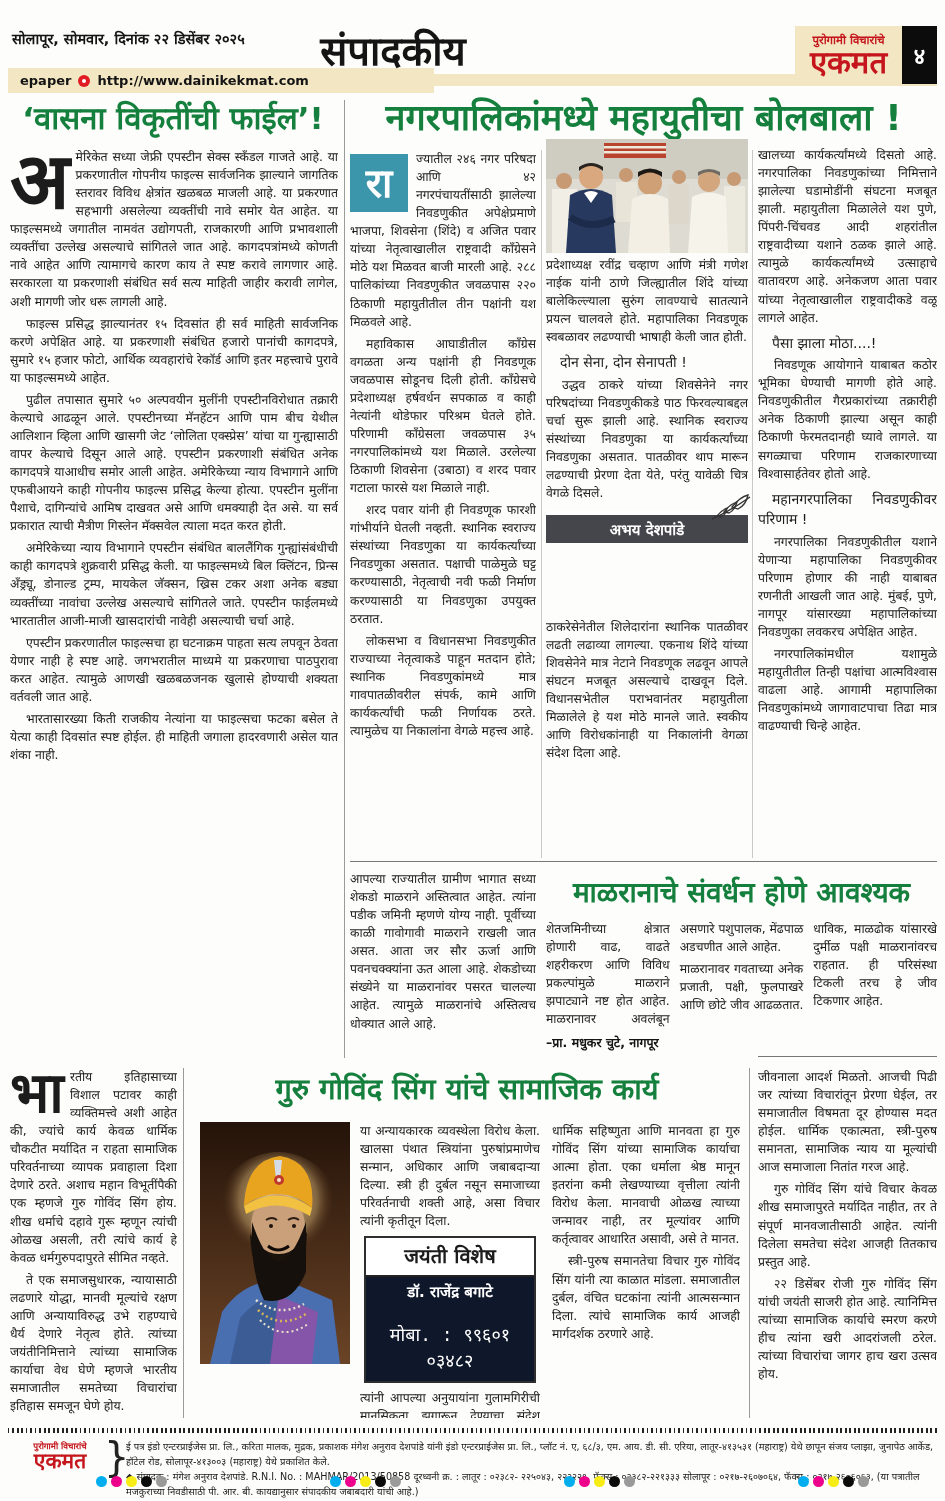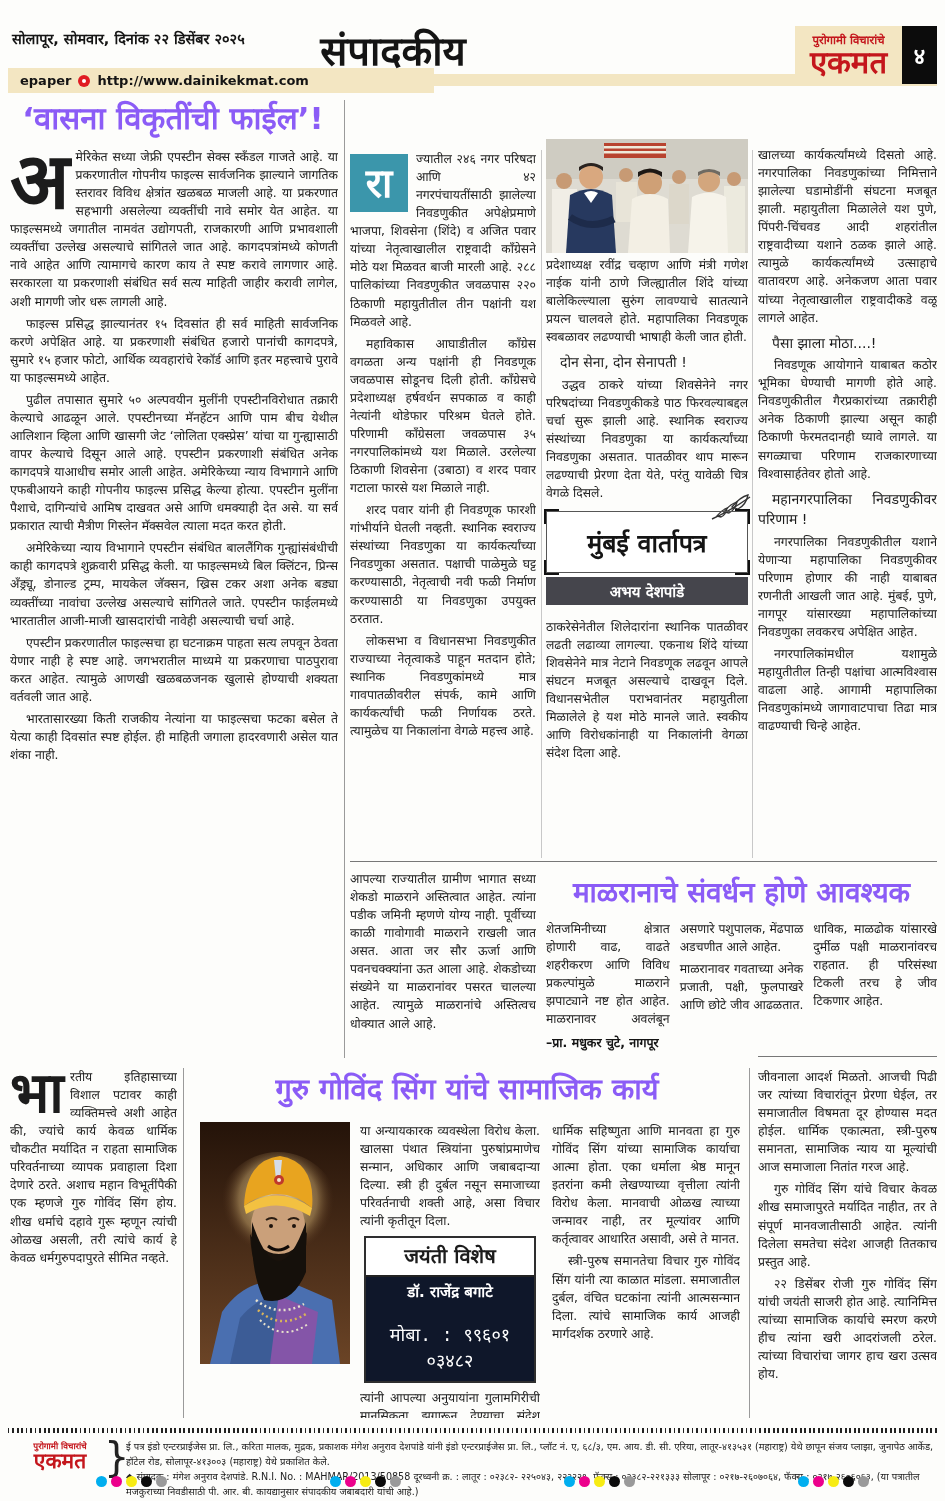--- a/index.html
+++ b/index.html
@@ -8,21 +8,21 @@
   .abs{position:absolute;}
   .cream{background:#f3e6c2;}
   .col{position:absolute;overflow:hidden;font-size:12.3px;line-height:1.47;text-align:justify;color:#1c1c1c;}
   .col p{margin:0 0 4px 0;text-indent:16px;}
   .col p.nofirst{text-indent:0;}
   .dropcap{float:left;font-weight:700;line-height:.82;padding:2px 6px 0 0;text-indent:0;}
   .dc-big{font-size:78px;}
   .dc-mid{font-size:56px;}
   .dc-box{float:left;width:58px;height:58px;background:#3b96ab;color:#fff;font-size:40px;font-weight:700;
           display:flex;align-items:center;justify-content:center;margin:4px 8px 2px 0;}
-  .headline{position:absolute;font-weight:800;text-align:center;color:#8b5cf6;letter-spacing:0;}
+  .headline{position:absolute;font-weight:800;text-align:center;color:#15803d;letter-spacing:0;}
   .subhead{font-weight:400;font-size:14px;margin:6px 0 3px 0 !important;text-indent:14px !important;}
   .vrule{position:absolute;width:1px;background:#9a9a9a;}
   .vrule.light{background:#c8c8c8;}
   .hrule{position:absolute;height:1px;background:#777;}
   .brand-red{color:#c4161c;}
   
   .dateline{font-size:14.5px;font-weight:600;}
   .epaper-bar{display:flex;align-items:center;gap:7px;padding:0 12px;font-size:13px;font-weight:700;}
   .epaper-dot{width:12px;height:12px;border-radius:50%;background:#e01b22;display:inline-flex;align-items:center;justify-content:center;}
   .epaper-dot::after{content:"";width:4px;height:4px;border-radius:50%;background:#fff;}
@@ -79,20 +79,21 @@
   <div class="col" style="left:10px;top:148px;width:328px;height:908px;">
     <p class="nofirst"><span class="dropcap dc-big">अ</span><span>मेरिकेत सध्या जेफ्री एपस्टीन सेक्स स्कँडल गाजते आहे. या प्रकरणातील गोपनीय फाइल्स सार्वजनिक झाल्याने जागतिक स्तरावर विविध क्षेत्रांत खळबळ माजली आहे. या प्रकरणात सहभागी असलेल्या व्यक्तींची नावे समोर येत आहेत. या फाइल्समध्ये जगातील नामवंत उद्योगपती, राजकारणी आणि प्रभावशाली व्यक्तींचा उल्लेख असल्याचे सांगितले जात आहे. कागदपत्रांमध्ये कोणती नावे आहेत आणि त्यामागचे कारण काय ते स्पष्ट करावे लागणार आहे. सरकारला या प्रकरणाशी संबंधित सर्व सत्य माहिती जाहीर करावी लागेल, अशी मागणी जोर धरू लागली आहे.</span></p>
     <p>फाइल्स प्रसिद्ध झाल्यानंतर १५ दिवसांत ही सर्व माहिती सार्वजनिक करणे अपेक्षित आहे. या प्रकरणाशी संबंधित हजारो पानांची कागदपत्रे, सुमारे १५ हजार फोटो, आर्थिक व्यवहारांचे रेकॉर्ड आणि इतर महत्त्वाचे पुरावे या फाइल्समध्ये आहेत.</p>
     <p>पुढील तपासात सुमारे ५० अल्पवयीन मुलींनी एपस्टीनविरोधात तक्रारी केल्याचे आढळून आले. एपस्टीनच्या मॅनहॅटन आणि पाम बीच येथील आलिशान व्हिला आणि खासगी जेट ‘लोलिता एक्स्प्रेस’ यांचा या गुन्ह्यासाठी वापर केल्याचे दिसून आले आहे. एपस्टीन प्रकरणाशी संबंधित अनेक कागदपत्रे याआधीच समोर आली आहेत. अमेरिकेच्या न्याय विभागाने आणि एफबीआयने काही गोपनीय फाइल्स प्रसिद्ध केल्या होत्या. एपस्टीन मुलींना पैशाचे, दागिन्यांचे आमिष दाखवत असे आणि धमक्याही देत असे. या सर्व प्रकारात त्याची मैत्रीण गिस्लेन मॅक्सवेल त्याला मदत करत होती.</p>
     <p>अमेरिकेच्या न्याय विभागाने एपस्टीन संबंधित बाललैंगिक गुन्ह्यांसंबंधीची काही कागदपत्रे शुक्रवारी प्रसिद्ध केली. या फाइल्समध्ये बिल क्लिंटन, प्रिन्स अँड्र्यू, डोनाल्ड ट्रम्प, मायकेल जॅक्सन, ख्रिस टकर अशा अनेक बड्या व्यक्तींच्या नावांचा उल्लेख असल्याचे सांगितले जाते. एपस्टीन फाईलमध्ये भारतातील आजी-माजी खासदारांची नावेही असल्याची चर्चा आहे.</p>
     <p>एपस्टीन प्रकरणातील फाइल्सचा हा घटनाक्रम पाहता सत्य लपवून ठेवता येणार नाही हे स्पष्ट आहे. जगभरातील माध्यमे या प्रकरणाचा पाठपुरावा करत आहेत. त्यामुळे आणखी खळबळजनक खुलासे होण्याची शक्यता वर्तवली जात आहे.</p>
     <p>भारतासारख्या किती राजकीय नेत्यांना या फाइल्सचा फटका बसेल ते येत्या काही दिवसांत स्पष्ट होईल. ही माहिती जगाला हादरवणारी असेल यात शंका नाही.</p>
   </div>
   <div class="vrule" style="left:344px;top:100px;height:958px;"></div>
 
+  <div class="headline" style="left:350px;top:92px;width:587px;font-size:36px;">नगरपालिकांमध्ये महायुतीचा बोलबाला !</div>
 
   <div class="col" style="left:350px;top:150px;width:186px;height:708px;">
     <p class="nofirst"><span class="dc-box">रा</span><span>ज्यातील २४६ नगर परिषदा आणि ४२ नगरपंचायतींसाठी झालेल्या निवडणुकीत अपेक्षेप्रमाणे भाजपा, शिवसेना (शिंदे) व अजित पवार यांच्या नेतृत्वाखालील राष्ट्रवादी काँग्रेसने मोठे यश मिळवत बाजी मारली आहे. २८८ पालिकांच्या निवडणुकीत जवळपास २२० ठिकाणी महायुतीतील तीन पक्षांनी यश मिळवले आहे.</span></p>
     <p>महाविकास आघाडीतील काँग्रेस वगळता अन्य पक्षांनी ही निवडणूक जवळपास सोडूनच दिली होती. काँग्रेसचे प्रदेशाध्यक्ष हर्षवर्धन सपकाळ व काही नेत्यांनी थोडेफार परिश्रम घेतले होते. परिणामी काँग्रेसला जवळपास ३५ नगरपालिकांमध्ये यश मिळाले. उरलेल्या ठिकाणी शिवसेना (उबाठा) व शरद पवार गटाला फारसे यश मिळाले नाही.</p>
     <p>शरद पवार यांनी ही निवडणूक फारशी गांभीर्याने घेतली नव्हती. स्थानिक स्वराज्य संस्थांच्या निवडणुका या कार्यकर्त्यांच्या निवडणुका असतात. पक्षाची पाळेमुळे घट्ट करण्यासाठी, नेतृत्वाची नवी फळी निर्माण करण्यासाठी या निवडणुका उपयुक्त ठरतात.</p>
     <p>लोकसभा व विधानसभा निवडणुकीत राज्याच्या नेतृत्वाकडे पाहून मतदान होते; स्थानिक निवडणुकांमध्ये मात्र गावपातळीवरील संपर्क, कामे आणि कार्यकर्त्यांची फळी निर्णायक ठरते. त्यामुळेच या निकालांना वेगळे महत्त्व आहे.</p>
   </div>
   <div class="vrule light" style="left:541px;top:150px;height:708px;"></div>
 
   <div class="abs" style="left:546px;top:139px;width:202px;height:114px;">
@@ -130,27 +131,20 @@
     <p>उद्धव ठाकरे यांच्या शिवसेनेने नगर परिषदांच्या निवडणुकीकडे पाठ फिरवल्याबद्दल चर्चा सुरू झाली आहे. स्थानिक स्वराज्य संस्थांच्या निवडणुका या कार्यकर्त्यांच्या निवडणुका असतात. पातळीवर थाप मारून लढण्याची प्रेरणा देता येते, परंतु यावेळी चित्र वेगळे दिसले.</p>
   </div>
 
   <div class="mbox" style="left:546px;top:511px;width:202px;">
     <svg class="leaf" style="right:-6px;top:-20px;" width="44" height="30" viewBox="0 0 44 30">
       <path d="M2 28 Q20 20 40 6" stroke="#333" fill="none" stroke-width="1.4"></path>
       <path d="M22 16 q8 -10 16 -12 q-2 10 -10 14 z" fill="none" stroke="#333" stroke-width="1.3"></path>
       <path d="M14 21 q6 -8 13 -10 q-2 8 -8 11 z" fill="none" stroke="#333" stroke-width="1.3"></path>
       <path d="M7 25 q5 -6 10 -8 q-1 7 -6 9 z" fill="none" stroke="#333" stroke-width="1.3"></path>
     </svg>
-    <div class="frame">
-      <span class="corner c-tl"></span>
-        <span class="corner c-tr"></span>
-        <span class="corner c-bl"></span>
-        <span class="corner c-br"></span>
-      <span class="t">मुंबई वार्तापत्र</span>
-    </div>
     <div class="authorbar">अभय देशपांडे</div>
   </div>
 
   <div class="col" style="left:546px;top:618px;width:202px;height:240px;">
     <p class="nofirst">ठाकरेसेनेतील शिलेदारांना स्थानिक पातळीवर लढती लढाव्या लागल्या. एकनाथ शिंदे यांच्या शिवसेनेने मात्र नेटाने निवडणूक लढवून आपले संघटन मजबूत असल्याचे दाखवून दिले. विधानसभेतील पराभवानंतर महायुतीला मिळालेले हे यश मोठे मानले जाते. स्वकीय आणि विरोधकांनाही या निकालांनी वेगळा संदेश दिला आहे.</p>
   </div>
 
   <div class="vrule light" style="left:752px;top:150px;height:708px;"></div>
 
   <div class="col" style="left:758px;top:146px;width:179px;height:718px;">
@@ -171,20 +165,21 @@
   <div class="col" style="left:546px;top:920px;width:391px;height:112px;column-count:3;column-gap:10px;">
     <p class="nofirst">शेतजमिनीच्या क्षेत्रात होणारी वाढ, वाढते शहरीकरण आणि विविध प्रकल्पांमुळे माळराने झपाट्याने नष्ट होत आहेत. माळरानावर अवलंबून असणारे पशुपालक, मेंढपाळ अडचणीत आले आहेत.</p>
     <p class="nofirst">माळरानावर गवताच्या अनेक प्रजाती, पक्षी, फुलपाखरे आणि छोटे जीव आढळतात. धाविक, माळढोक यांसारखे दुर्मीळ पक्षी माळरानांवरच राहतात. ही परिसंस्था टिकली तरच हे जीव टिकणार आहेत.</p>
 
   </div>
   <div class="abs byline" style="left:546px;top:1034px;width:391px;">–प्रा. मधुकर चुटे, नागपूर</div>
   <div class="hrule" style="left:758px;top:1056px;width:179px;"></div>
 
   <div class="col" style="left:10px;top:1068px;width:167px;height:350px;">
     <p class="nofirst"><span class="dropcap dc-mid">भा</span><span>रतीय इतिहासाच्या विशाल पटावर काही व्यक्तिमत्त्वे अशी आहेत की, ज्यांचे कार्य केवळ धार्मिक चौकटीत मर्यादित न राहता सामाजिक परिवर्तनाच्या व्यापक प्रवाहाला दिशा देणारे ठरते. अशाच महान विभूतींपैकी एक म्हणजे गुरु गोविंद सिंग होय. शीख धर्माचे दहावे गुरू म्हणून त्यांची ओळख असली, तरी त्यांचे कार्य हे केवळ धर्मगुरुपदापुरते सीमित नव्हते.</span></p>
+    <p>ते एक समाजसुधारक, न्यायासाठी लढणारे योद्धा, मानवी मूल्यांचे रक्षण आणि अन्यायाविरुद्ध उभे राहण्याचे धैर्य देणारे नेतृत्व होते. त्यांच्या जयंतीनिमित्ताने त्यांच्या सामाजिक कार्याचा वेध घेणे म्हणजे भारतीय समाजातील समतेच्या विचारांचा इतिहास समजून घेणे होय.</p>
 
   </div>
   <div class="vrule" style="left:183px;top:1068px;height:350px;"></div>
 
   <div class="headline" style="left:193px;top:1068px;width:548px;font-size:29px;">गुरु गोविंद सिंग यांचे सामाजिक कार्य</div>
 
   <div class="abs" style="left:200px;top:1122px;width:150px;height:242px;">
     <svg width="150" height="242" viewBox="0 0 150 242" xmlns="http://www.w3.org/2000/svg">
       <defs>
         <radialGradient id="halo" cx="50%" cy="38%" r="45%">

